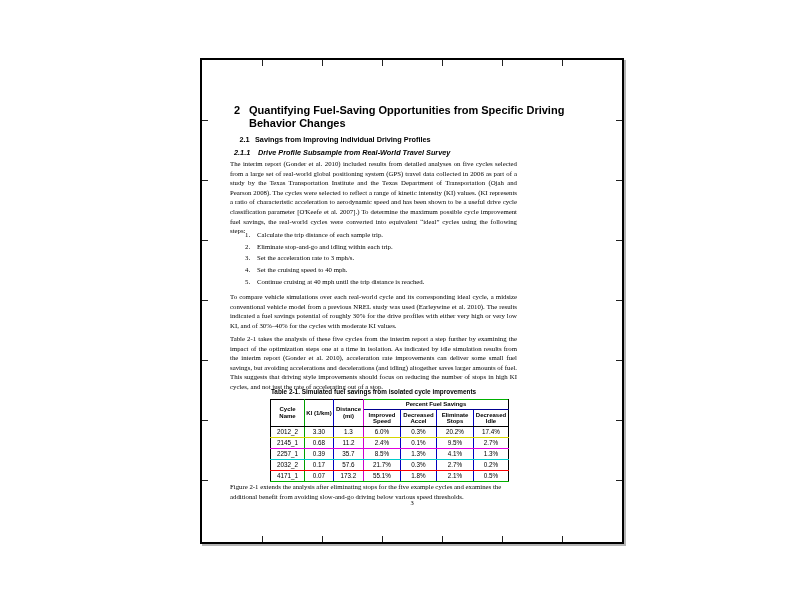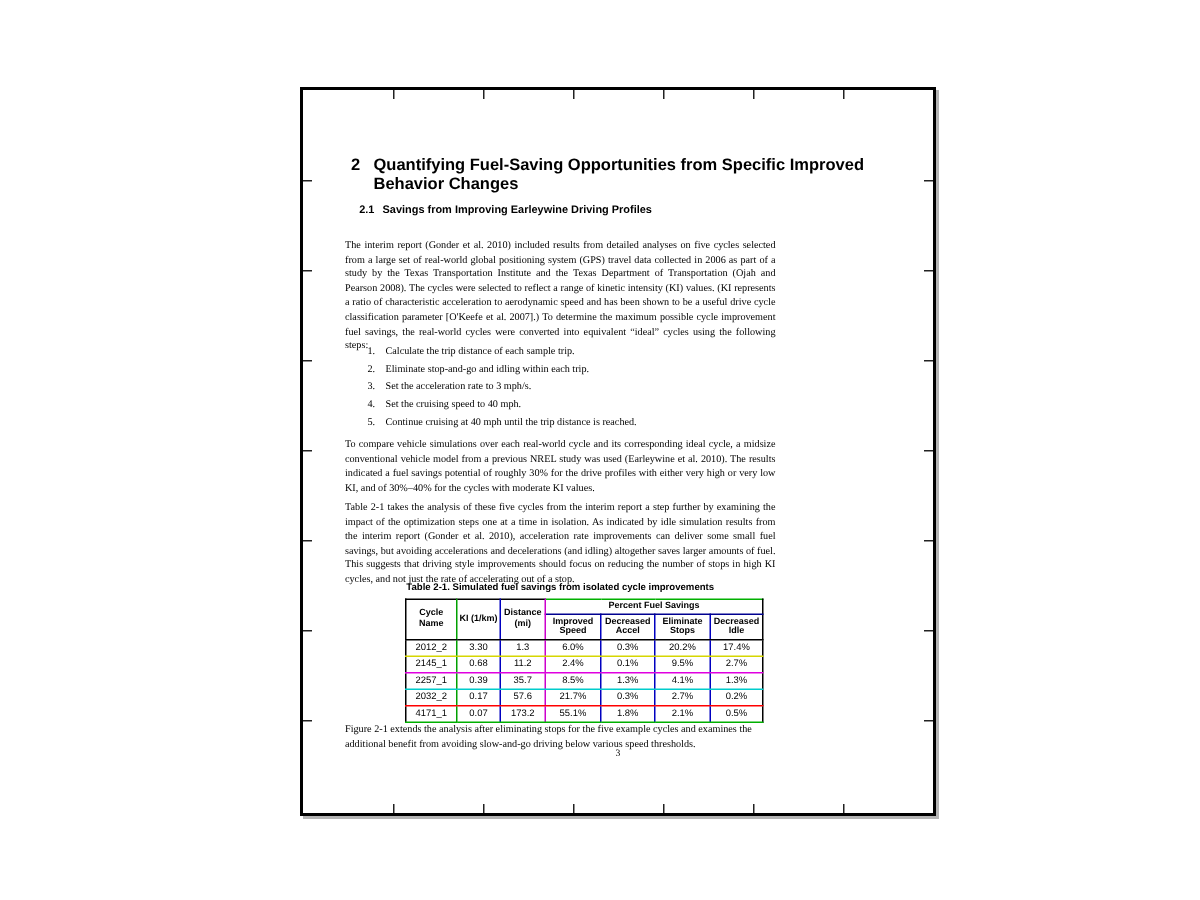--- a/index.html
+++ b/index.html
@@ -48,28 +48,32 @@
   .pageno{position:absolute;left:150px;top:439px;width:120px;text-align:center;
           font-size:6.5px;}
 </style>
 </head>
 <body>
 
 <div class="page">
 
   <div class="hd">
     <span class="num">2</span>
-    <span>Quantifying Fuel-Saving Opportunities from Specific Improved Behavior Changes</span>
+    <span>Quantifying Fuel-Saving Opportunities from Specific Driving Behavior Changes</span>
   </div>
 
   <div class="sh sh1">
     <span class="num">2.1</span>
-    <span>Savings from Improving Earleywine Driving Profiles</span>
-  </div>
-
+    <span>Savings from Improving Individual Driving Profiles</span>
+  </div>
+
+  <div class="sh sh2">
+    <span class="num">2.1.1</span>
+    <span>Drive Profile Subsample from Real-World Travel Survey</span>
+  </div>
 
   <div class="para p1">The interim report (Gonder et al. 2010) included results from detailed analyses on five cycles selected from a large set of real-world global positioning system (GPS) travel data collected in 2006 as part of a study by the Texas Transportation Institute and the Texas Department of Transportation (Ojah and Pearson 2008). The cycles were selected to reflect a range of kinetic intensity (KI) values. (KI represents a ratio of characteristic acceleration to aerodynamic speed and has been shown to be a useful drive cycle classification parameter [O'Keefe et al. 2007].) To determine the maximum possible cycle improvement fuel savings, the real-world cycles were converted into equivalent “ideal” cycles using the following steps:</div>
 
   <div class="olist">
     <div class="li">
       <span class="num">1.</span>
       <span>Calculate the trip distance of each sample trip.</span>
       </div>
     <div class="li">
       <span class="num">2.</span>

